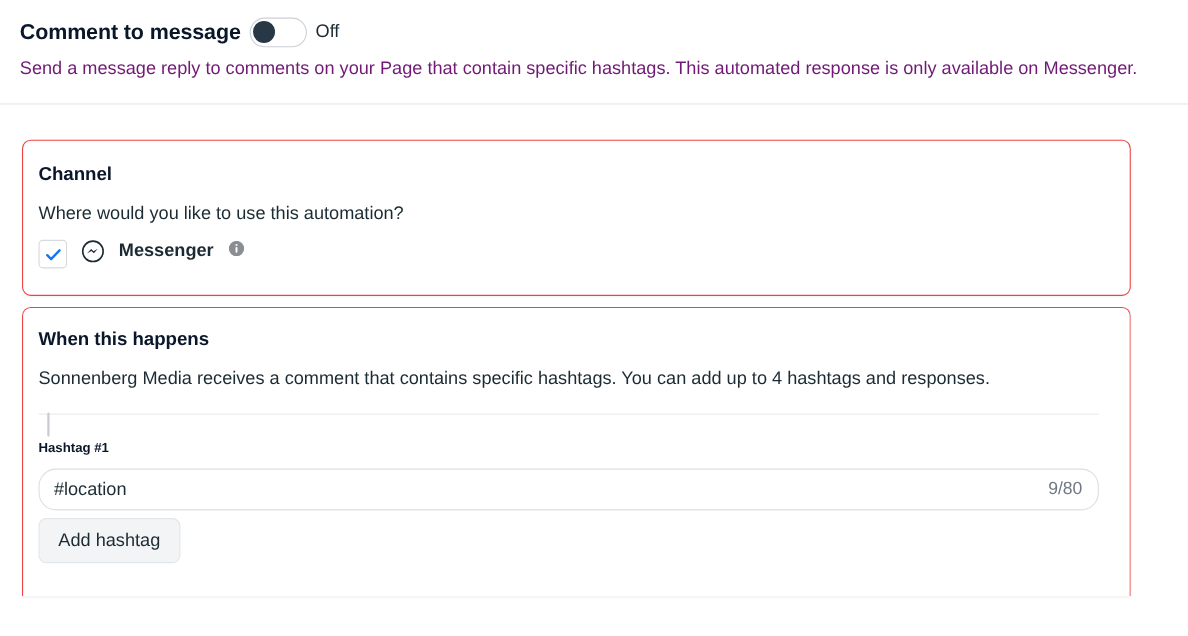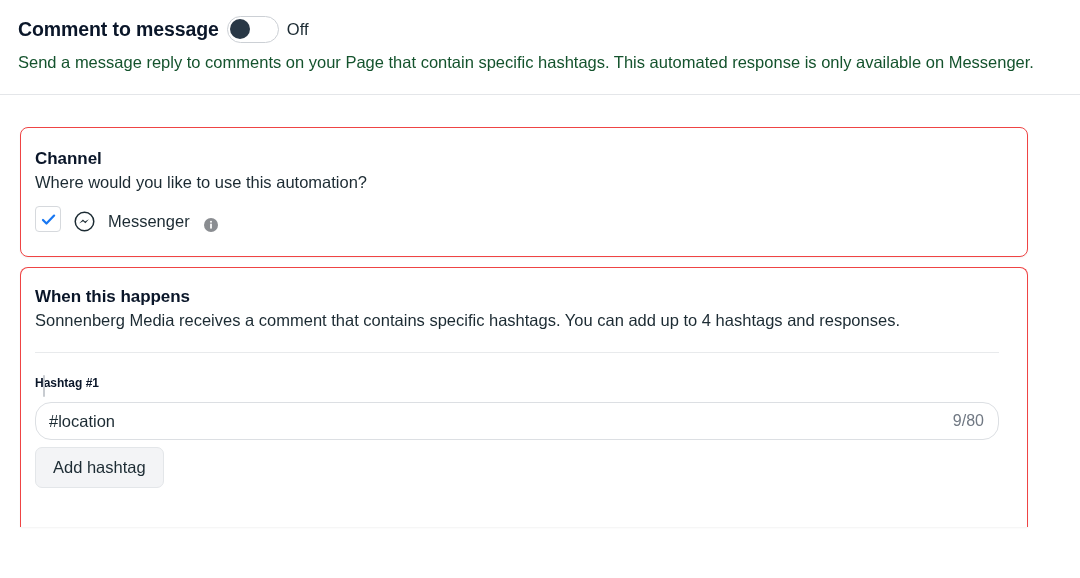--- a/index.html
+++ b/index.html
@@ -56,21 +56,21 @@
   }
   .toggle-state {
     font-size: 16.5px;
     color: #1c2b33;
     line-height: 20px;
   }
   .header-desc {
     margin-top: 7px;
     font-size: 16.5px;
     line-height: 21px;
-    color: #14532d;
+    color: #701a75;
     white-space: nowrap;
   }
 
   .top-divider {
     margin-top: 21px;
     height: 1px;
     background: #e4e6e9;
     width: 100%;
   }
 
@@ -109,32 +109,33 @@
   }
 
   .section-title {
     font-size: 17px;
     font-weight: bold;
     color: #0a1629;
     line-height: 22px;
     letter-spacing: -0.05px;
   }
   .section-sub {
-    margin-top: 2px;
+    margin-top: 14px;
     font-size: 16.5px;
     line-height: 21px;
     color: #1c2b33;
   }
 
   
   .channel-row {
     margin-top: 13px;
     display: flex;
-    align-items: flex-end;
+    align-items: flex-start;
     gap: 13px;
+    font-weight: bold;
   }
   .checkbox {
     width: 26px;
     height: 26px;
     border: 1px solid #d6d9dd;
     border-radius: 4px;
     background: #ffffff;
     display: flex;
     align-items: center;
     justify-content: center;

